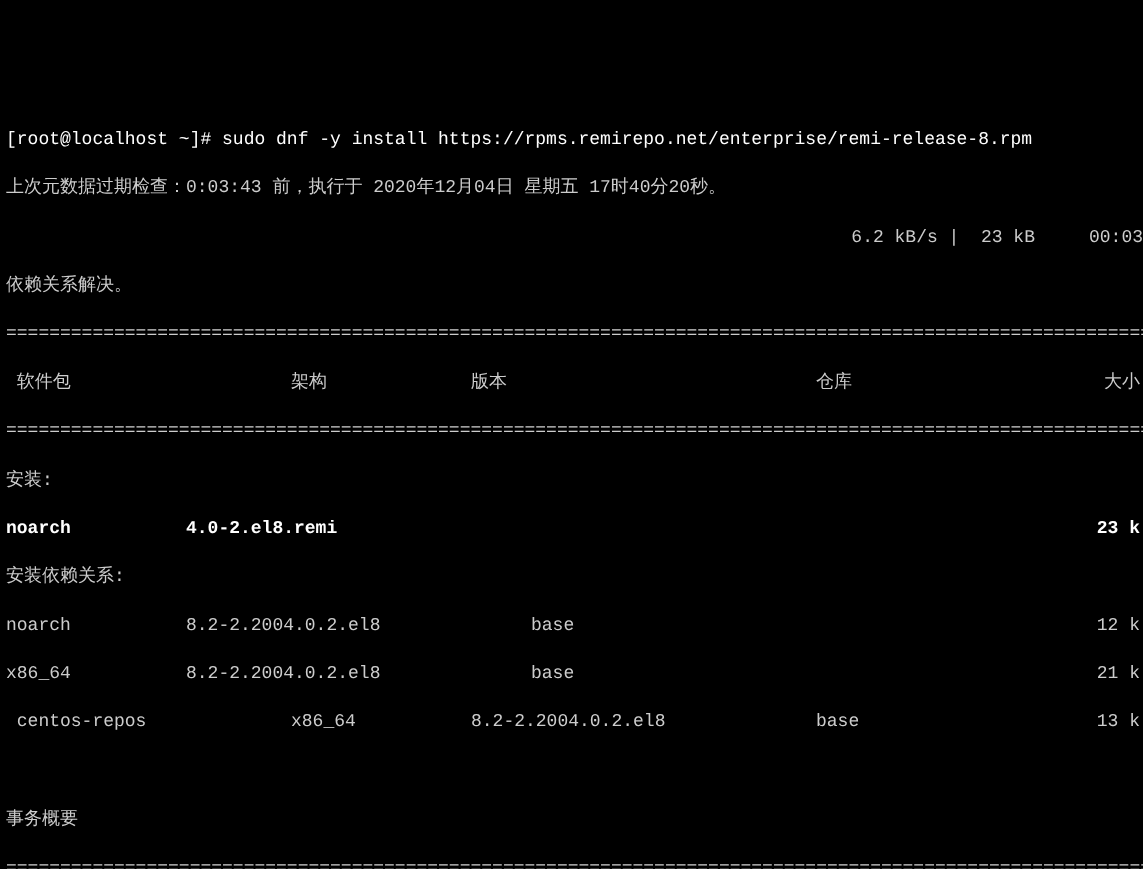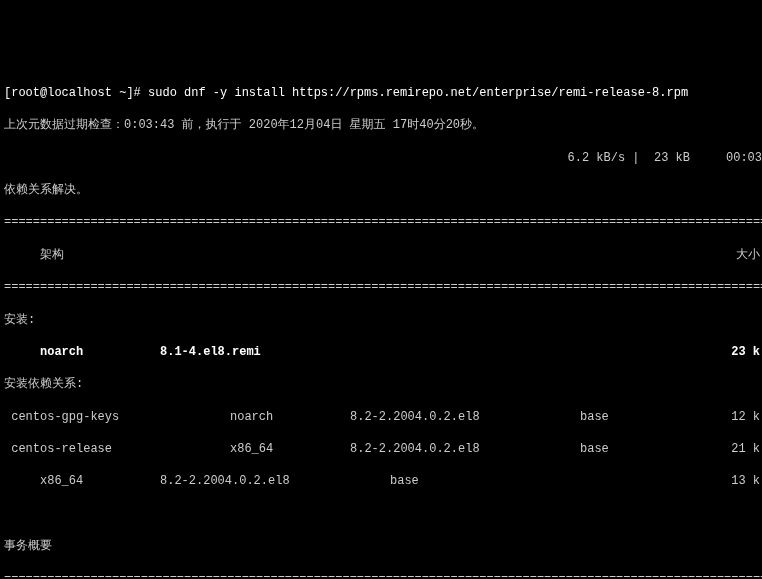--- a/index.html
+++ b/index.html
@@ -11,45 +11,45 @@
     font-size: 12px;
     line-height: 1.35;
     white-space: pre;
     width: 762px;
     overflow: hidden;
   }
   .white { color: #ffffff; }
   .bold { font-weight: bold; color: #ffffff; }
   .row { display: flex; }
   .c1 { width: 190px; }
-  .c2 { width: 120px; margin-left: 36px; }
+  .c2 { width: 120px; }
   .c3 { width: 230px; }
   .c4 { width: 140px; }
   .c5 { flex: 1; text-align: right; padding-right: 6px;}
   .right { text-align: right; flex:1; padding-right:4px;}
 </style>
 </head>
 <body>
 
 
 
 <div>
 <div class="white">[root@localhost ~]# sudo dnf -y install https://rpms.remirepo.net/enterprise/remi-release-8.rpm</div>
 <div>上次元数据过期检查：0:03:43 前，执行于 2020年12月04日 星期五 17时40分20秒。</div>
 <div class="row"><span class="right">6.2 kB/s |  23 kB     00:03</span></div>
 <div>依赖关系解决。</div>
 <div>================================================================================================================</div>
-<div class="row"><span class="c2">架构</span><span class="c5">大小</span></div>
+<div class="row"><span class="c1"> 软件包</span><span class="c2">架构</span><span class="c3">版本</span><span class="c4">仓库</span><span class="c5">大小</span></div>
 <div>================================================================================================================</div>
 <div>安装:</div>
-<div class="row bold"><span class="c2">noarch</span><span class="c3">8.1-4.el8.remi</span><span class="c5">23 k</span></div>
+<div class="row bold"><span class="c2">noarch</span><span class="c3">4.0-2.el8.remi</span><span class="c5">23 k</span></div>
 <div>安装依赖关系:</div>
-<div class="row"><span class="c1"> centos-gpg-keys</span><span class="c2">noarch</span><span class="c3">8.2-2.2004.0.2.el8</span><span class="c4">base</span><span class="c5">12 k</span></div>
-<div class="row"><span class="c1"> centos-release</span><span class="c2">x86_64</span><span class="c3">8.2-2.2004.0.2.el8</span><span class="c4">base</span><span class="c5">21 k</span></div>
-<div class="row"><span class="c2">x86_64</span><span class="c3">8.2-2.2004.0.2.el8</span><span class="c4">base</span><span class="c5">13 k</span></div>
+<div class="row"><span class="c2">noarch</span><span class="c3">8.2-2.2004.0.2.el8</span><span class="c4">base</span><span class="c5">12 k</span></div>
+<div class="row"><span class="c2">x86_64</span><span class="c3">8.2-2.2004.0.2.el8</span><span class="c4">base</span><span class="c5">21 k</span></div>
+<div class="row"><span class="c1"> centos-repos</span><span class="c2">x86_64</span><span class="c3">8.2-2.2004.0.2.el8</span><span class="c4">base</span><span class="c5">13 k</span></div>
 <div> </div>
 <div>事务概要</div>
 <div>================================================================================================================</div>
 
 
 
 
 
 
 

